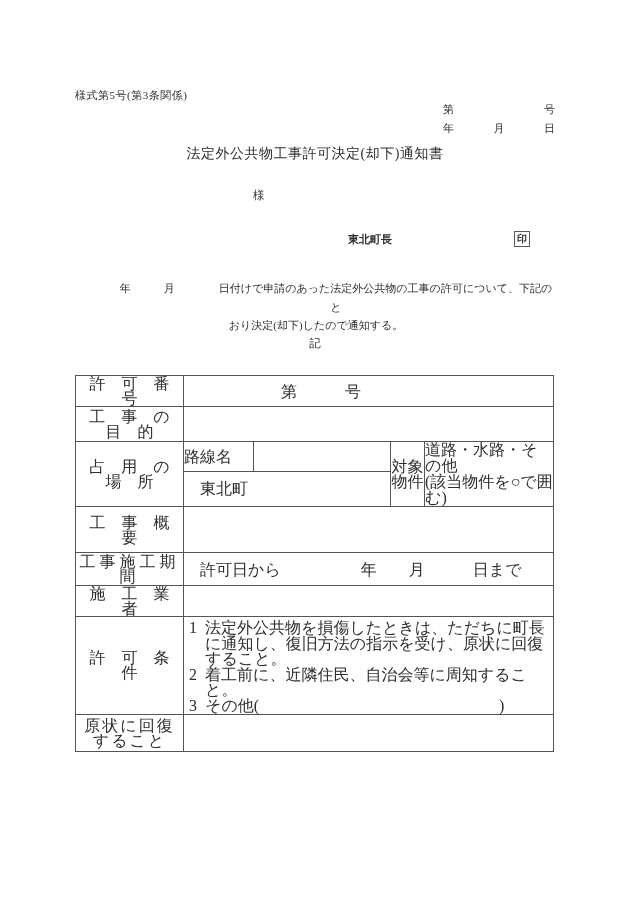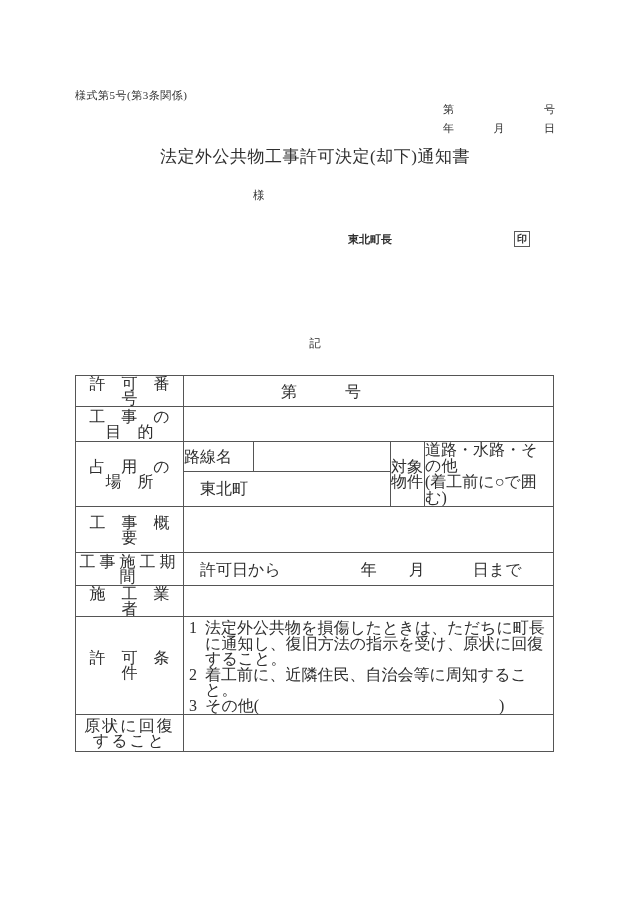--- a/index.html
+++ b/index.html
@@ -9,21 +9,21 @@
     background:#ffffff;
     color:#2e2e2e;
     font-family:"Liberation Serif","DejaVu Serif",serif;
     font-size:11px;
     overflow:hidden;
   }
   .abs{position:absolute;text-align:center;}
   .form-number{left:75px;top:88px;letter-spacing:0.5px;}
   .doc-number-line{left:443px;top:102px;width:112px;display:flex;justify-content:space-between;}
   .doc-date-line{left:443px;top:121px;width:112px;display:flex;justify-content:space-between;}
-  .doc-title{left:0;top:145px;width:630px;text-align:center;font-size:17px;letter-spacing:0.5px;}
+  .doc-title{left:0;top:145px;width:630px;text-align:center;font-size:14px;letter-spacing:0.5px;}
   .addressee{left:253px;top:188px;font-size:11.5px;}
   .issuer-line{left:348px;top:231px;width:182px;display:flex;justify-content:space-between;align-items:center;font-weight:bold;}
   .seal-box{
     width:14px;height:14px;border:1px solid #5a5a5a;
     display:flex;align-items:center;justify-content:center;
     font-size:10px;box-shadow:0 0 0 1px #fff inset;
   }
   .body-text{left:75px;top:279px;width:482px;line-height:18.5px;}
   .body-line1{padding-left:40px;}
   .section-marker{left:0;top:336px;width:630px;text-align:center;font-size:11.5px;}
@@ -37,21 +37,21 @@
     padding:0;vertical-align:middle;
     font-size:16px;line-height:15px;
     overflow:hidden;
   }
   td.label{text-align:center;}
   td.label.ls4{letter-spacing:4px;}
   td.label.ls2{letter-spacing:2px;}
   td.value{padding-left:16px;}
   td.num-cell{padding-left:97px;}
   td.route-label{text-align:left;margin-top:12px;}
-  td.obj-label{line-height:15px;padding:10px 0;}
+  td.obj-label{text-align:center;line-height:15px;padding:10px 0;}
   td.obj-value{line-height:16px;}
   td.cond-cell{vertical-align:top;padding:3px 4px 0 0;}
   .cond-item{padding-left:21px;text-indent:-16px;line-height:15.6px;}
   .cond-num{display:inline-block;width:16px;text-indent:0;}
   tr.r1{height:28px;} tr.r2{height:35px;} tr.r3a{height:26px;} tr.r3b{height:31px;}
   tr.r4{height:46px;} tr.r5{height:33px;} tr.r6{height:19px;} tr.r7{height:72px;} tr.r8{height:37px;}
 </style>
 </head>
 <body>
 
@@ -72,20 +72,24 @@
 
   <div class="abs doc-title">法定外公共物工事許可決定(却下)通知書</div>
 
   <div class="abs addressee">様</div>
 
   <div class="abs issuer-line">
     <span>東北町長</span>
     <span class="seal-box">印</span>
   </div>
 
+  <div class="abs body-text">
+    <div class="body-line1">年　　　月　　　　日付けで申請のあった法定外公共物の工事の許可について、下記のと</div>
+    <div class="body-line2">おり決定(却下)したので通知する。</div>
+  </div>
 
   <div class="abs section-marker">記</div>
 
   <table class="doc-table">
     <colgroup>
       <col style="width:108px">
         <col style="width:70px">
         <col style="width:137px">
       <col style="width:34px">
         <col style="width:129px">
@@ -102,21 +106,21 @@
       <tr class="r3a">
         <td class="label" rowspan="2">占　用　の　場　所</td>
         <td class="route-label">路線名</td>
         <td class="value"></td>
         <td class="obj-label" rowspan="2">
           <div>対象</div>
           <div>物件</div>
         </td>
         <td class="obj-value" rowspan="2">
           <div>道路・水路・その他</div>
-          <div>(着工前に○で囲む)</div>
+          <div>(該当物件を○で囲む)</div>
         </td>
       </tr>
       <tr class="r3b">
         <td class="value" colspan="2">東北町</td>
       </tr>
       <tr class="r4">
         <td class="label">工　事　概　要</td>
         <td class="value" colspan="4"></td>
       </tr>
       <tr class="r5">

